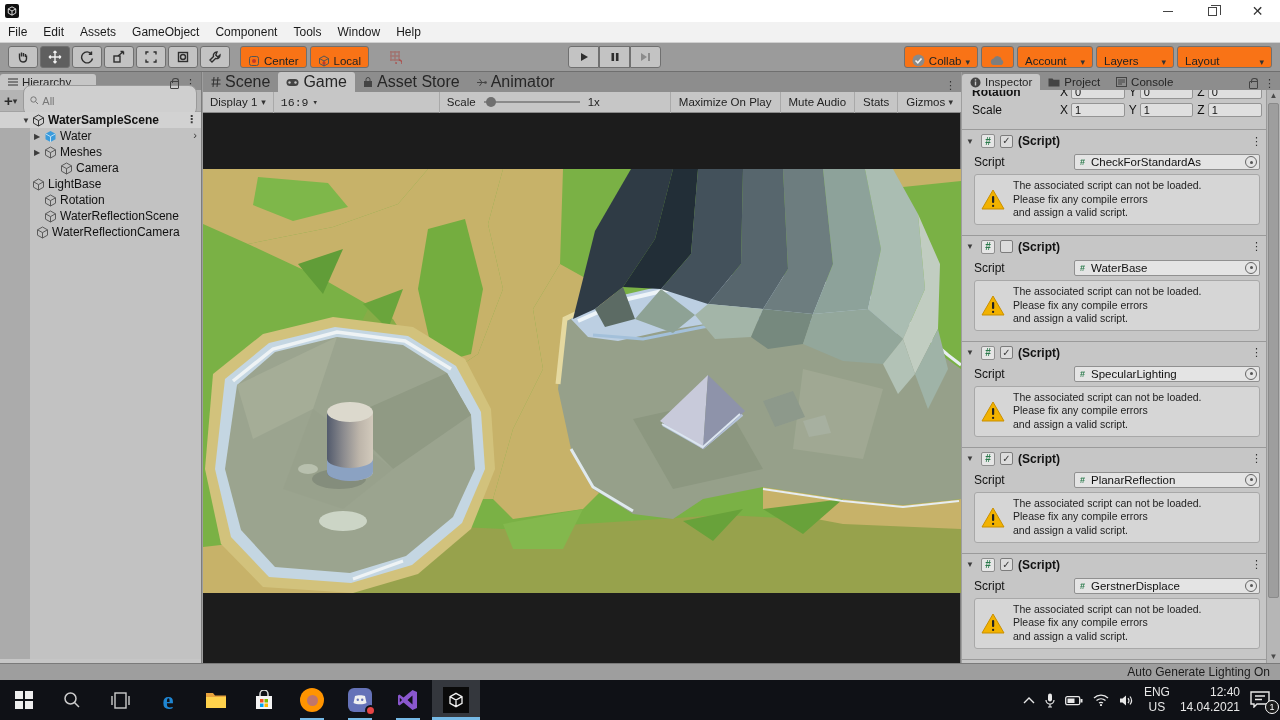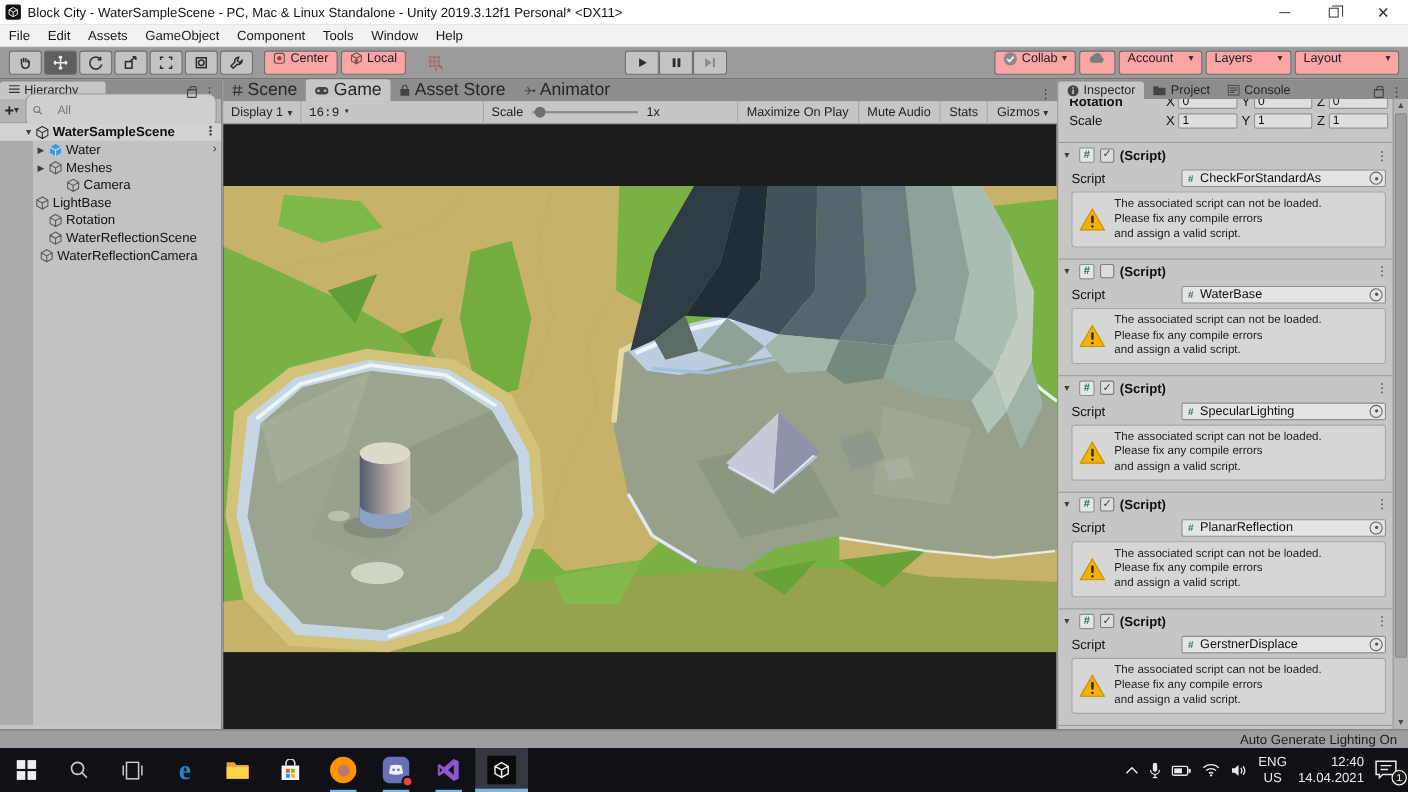--- a/index.html
+++ b/index.html
@@ -24,22 +24,22 @@
 
   
   .toolbar{position:absolute;left:0;top:43px;width:1280px;height:29px;background:#9b9b9b;
     border-bottom:1px solid #6f6f6f;display:flex;align-items:center;}
   .tbtn{width:30px;height:22px;background:#c3c3c3;border:1px solid #707070;border-radius:3px;
     display:flex;align-items:center;justify-content:center;margin-right:2px;color:#2e2e2e;}
   .tbtn svg{stroke:#2e2e2e;fill:none;stroke-width:1.4;}
   .tbtn.active{background:#5f5f5f;}
   .tbtn.active svg{stroke:#f0f0f0;}
   .tgroup{display:flex;margin-left:8px;}
-  .pill{height:22px;background:#fca5a5;border:1px solid #707070;border-radius:3px;
-    display:flex;align-items:flex-start;padding:0 7px;font-size:11.5px;color:#222;gap:4px;margin-right:3px;}
+  .pill{height:22px;background:#f97316;border:1px solid #707070;border-radius:3px;
+    display:flex;align-items:flex-end;padding:0 7px;font-size:11.5px;color:#222;gap:4px;margin-right:3px;}
   .caret{font-size:9px;color:#333;}
   .play-group{position:absolute;left:568px;top:3px;display:flex;}
   .play-btn{width:31px;height:22px;background:#c3c3c3;border:1px solid #707070;display:flex;
     align-items:center;justify-content:center;color:#2d2d2d;font-size:11px;}
   .play-btn:first-child{border-radius:3px 0 0 3px;}
   .play-btn:last-child{border-radius:0 3px 3px 0;color:#8b8b8b;}
   .right-tools{position:absolute;right:8px;top:3px;display:flex;}
 
   
   .tabbar{background:#8d8d8d;height:18px;display:flex;align-items:flex-end;font-size:11.5px;color:#1e1e1e;}
@@ -48,21 +48,21 @@
   .tab-right{margin-left:auto;display:flex;align-items:center;gap:6px;padding-right:5px;color:#333;}
   .kebab{font-size:11px;color:#333;letter-spacing:0;}
   .lock{width:9px;height:8px;border:1px solid #444;border-radius:1px;position:relative;margin-top:3px;}
   .lock:before{content:"";position:absolute;left:1px;top:-4px;width:5px;height:4px;border:1px solid #444;border-bottom:none;border-radius:3px 3px 0 0;}
 
   
   .hierarchy{position:absolute;left:0;top:72px;width:202px;height:591px;background:#c6c6c6;border-right:1px solid #7d7d7d;}
   .h-toolbar{height:22px;background:#b4b4b4;display:flex;align-items:center;padding:0 4px;border-bottom:1px solid #a2a2a2;}
   .plus{font-size:15px;color:#2a2a2a;font-weight:bold;line-height:1;}
   .search{flex:1;height:31px;margin-left:6px;background:#cfcfcf;border:1px solid #9a9a9a;border-radius:8px;
-    display:flex;align-items:center;padding:0 6px;font-size:11px;color:#777;gap:13px;}
+    display:flex;align-items:center;padding:0 6px;font-size:11px;color:#777;gap:3px;}
   .tree{position:relative;font-size:12px;color:#111;height:547px;background:#c2c2c2;}
   .gutter{position:absolute;left:0;top:0;width:30px;height:100%;background:#ababab;}
   .trow{position:relative;height:16px;display:flex;align-items:center;padding-left:34px;white-space:nowrap;overflow:hidden;}
   .trow.scene-row{background:#d2d2d2;font-weight:bold;}
   .fold{width:10px;font-size:8px;color:#3c3c3c;flex:none;}
   .obj-ico{width:13px;height:13px;flex:none;margin-right:3px;}
   .row-end{position:absolute;right:4px;top:1px;color:#3a3a3a;font-size:11px;}
 
   
   .center-tabs{position:absolute;left:203px;top:72px;width:758px;height:20px;background:#8d8d8d;display:flex;align-items:flex-end;}
@@ -133,21 +133,20 @@
 </style>
 </head>
 <body>
 
 <div class="titlebar">
   <span class="title-icon">
     <svg width="10" height="10" viewBox="0 0 12 12">
         <path d="M6 1 L10.5 3.5 V8.5 L6 11 L1.5 8.5 V3.5 Z M1.5 3.5 L6 6 L10.5 3.5 M6 6 V11" stroke="#fff" fill="none" stroke-width="1"></path>
       </svg>
   </span>
-  <span>Block City - WaterSampleScene - PC, Mac &amp; Linux Standalone - Unity 2019.3.12f1 Personal* &lt;DX11&gt;</span>
   <div class="win-controls">
     <div class="win-btn">
         <span class="min-glyph"></span>
       </div>
     <div class="win-btn">
         <span class="restore-glyph"></span>
       </div>
     <div class="win-btn">
         <span class="close-glyph">✕</span>
       </div>

